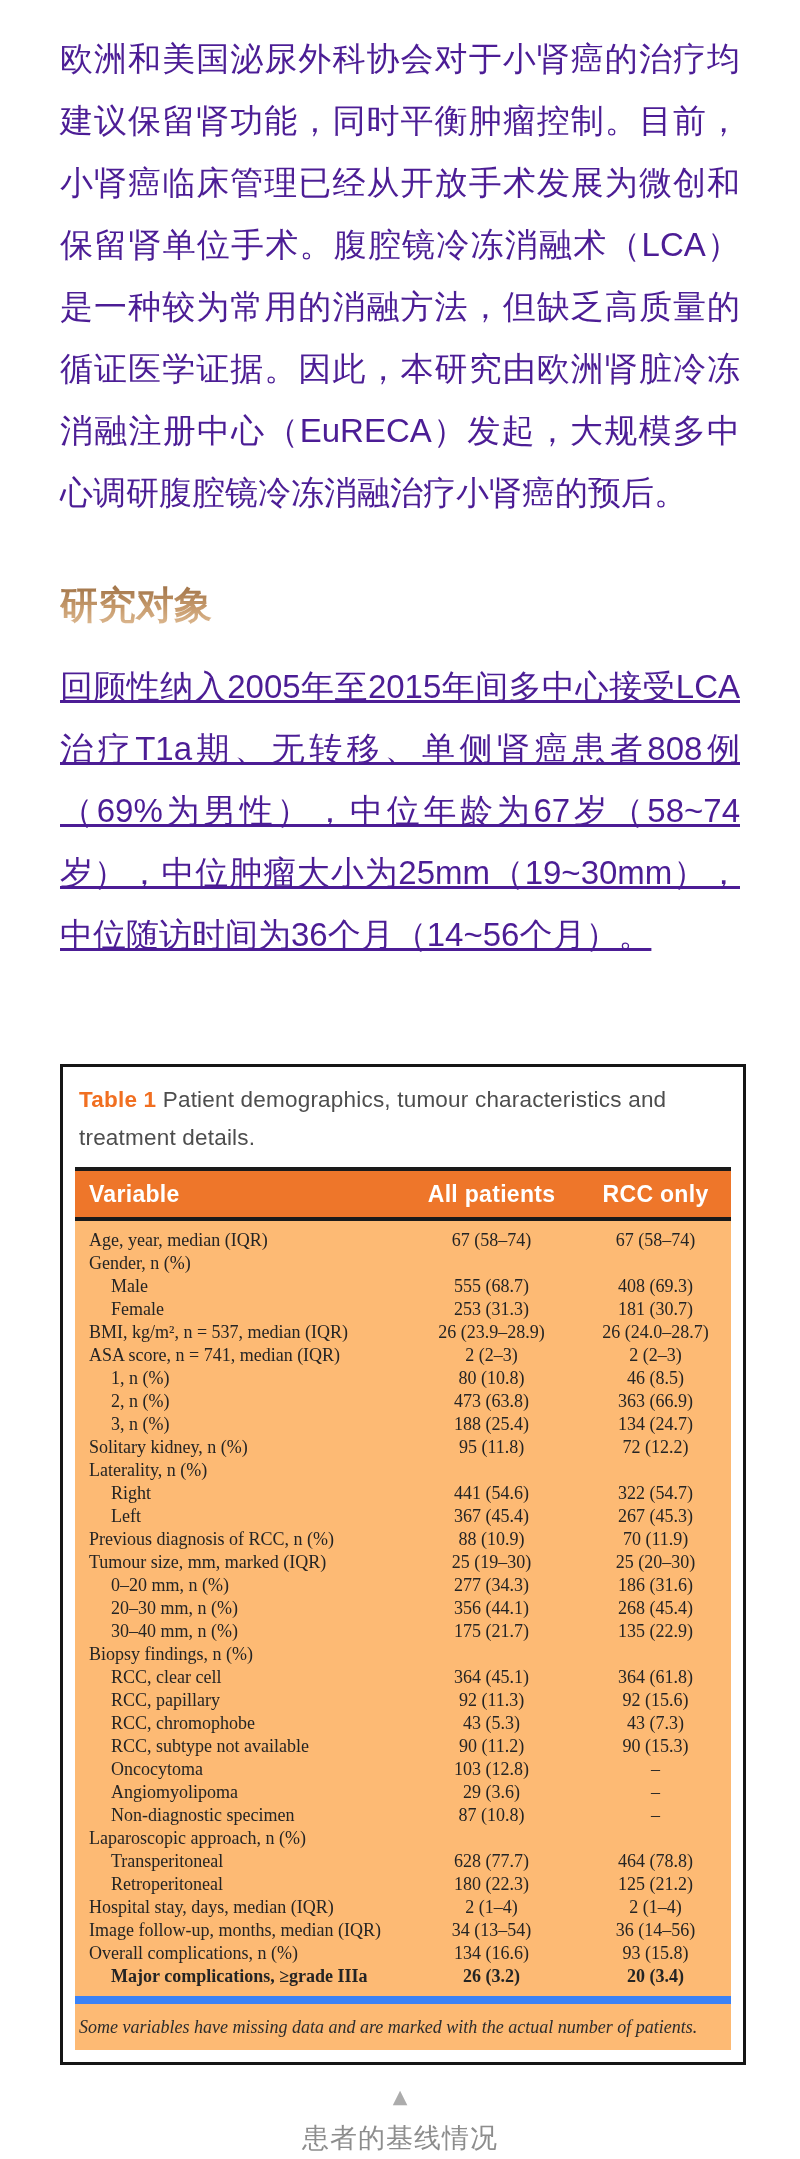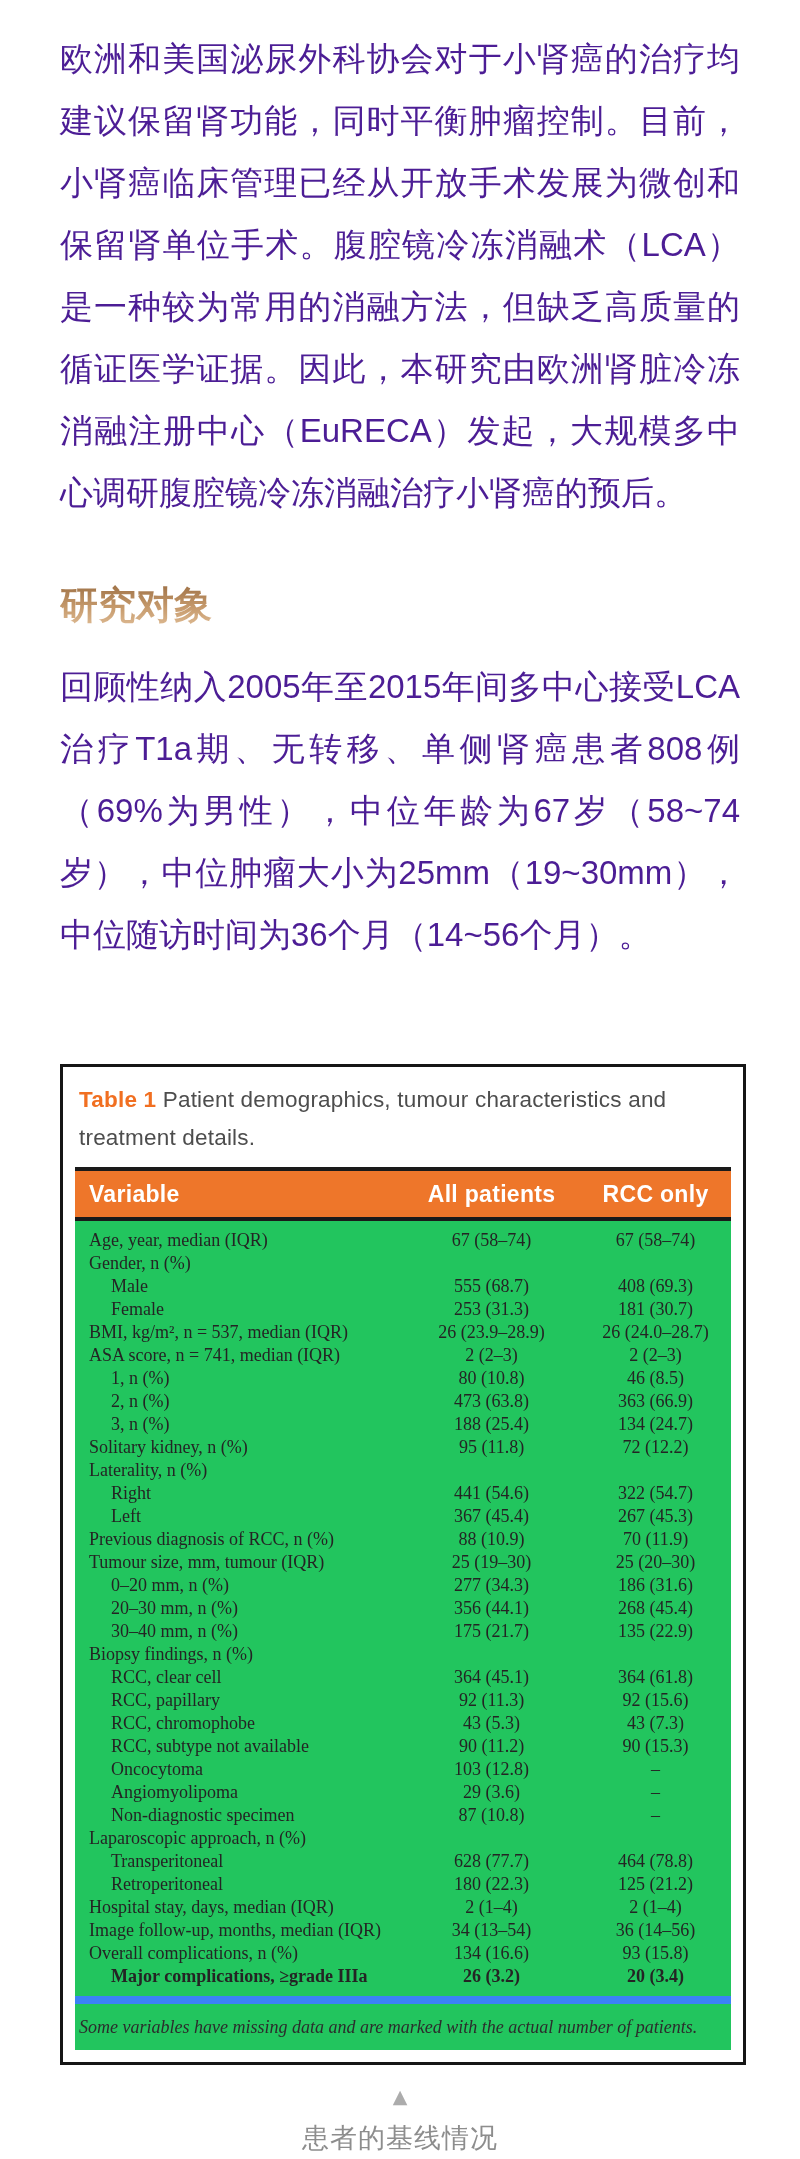--- a/index.html
+++ b/index.html
@@ -35,21 +35,21 @@
   }
   @supports ((-webkit-background-clip: text) or (background-clip: text)) {
     .section-title {
       background: linear-gradient(180deg, #976a40 0%, #c69a6c 55%, #e2c09a 100%);
       -webkit-background-clip: text;
       background-clip: text;
       color: transparent;
       display: inline-block;
     }
   }
-  .cohort { margin-top: 26px; }
+  .cohort { margin-top: 26px; text-decoration: underline; }
 
   
   .table-figure {
     margin: 98px auto 0 auto;
     width: 686px;
     background: #ffffff;
     border: 3px solid #161616;
     padding: 12px 12px 12px 12px;
   }
   .tbl-caption {
@@ -57,21 +57,21 @@
     line-height: 38px;
     color: #4d4d4d;
     letter-spacing: 0.2px;
     margin: 2px 2px 10px 4px;
   }
   .tbl-caption-label {
     color: #f16f21;
     font-weight: 700;
   }
   .tbl-body-wrap {
-    background: #22c55e;
+    background: #fdba74;
   }
   table.demo-table {
     width: 100%;
     border-collapse: collapse;
     table-layout: fixed;
   }
   table.demo-table col.c1 { width: 50%; }
   table.demo-table col.c2 { width: 27%; }
   table.demo-table col.c3 { width: 23%; }
 
@@ -227,21 +227,21 @@
               <td class="col-var indent">Left</td>
               <td class="col-num">367 (45.4)</td>
               <td class="col-num">267 (45.3)</td>
             </tr>
             <tr>
               <td class="col-var">Previous diagnosis of RCC, n (%)</td>
               <td class="col-num">88 (10.9)</td>
               <td class="col-num">70 (11.9)</td>
             </tr>
             <tr>
-              <td class="col-var">Tumour size, mm, tumour (IQR)</td>
+              <td class="col-var">Tumour size, mm, marked (IQR)</td>
               <td class="col-num">25 (19–30)</td>
               <td class="col-num">25 (20–30)</td>
             </tr>
             <tr>
               <td class="col-var indent">0–20 mm, n (%)</td>
               <td class="col-num">277 (34.3)</td>
               <td class="col-num">186 (31.6)</td>
             </tr>
             <tr>
               <td class="col-var indent">20–30 mm, n (%)</td>

